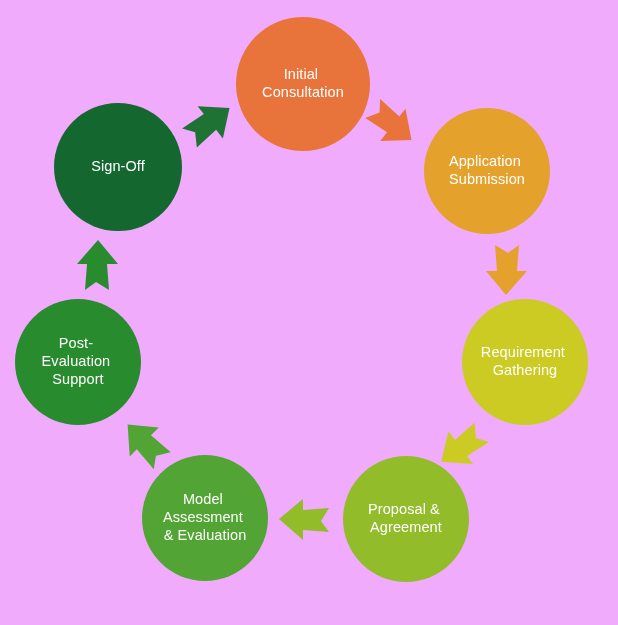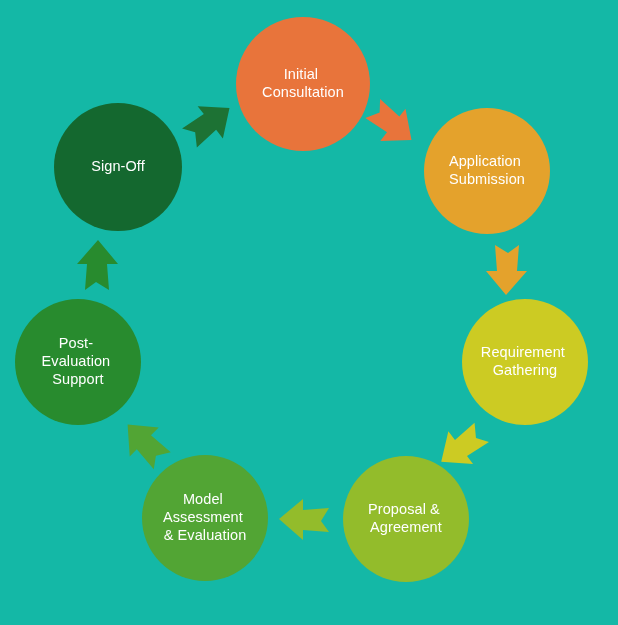--- a/index.html
+++ b/index.html
@@ -10,21 +10,21 @@
   body {
     width: 618px;
     height: 625px;
     font-family: "Liberation Sans", sans-serif;
     overflow: hidden;
   }
   #diagram-root {
     position: relative;
     width: 618px;
     height: 625px;
-    background: #14b8a6;
+    background: #f0abfc;
   }
   #cycle-svg {
     position: absolute;
     left: 0;
     top: 0;
     width: 618px;
     height: 625px;
     display: block;
   }
   .node-label {

